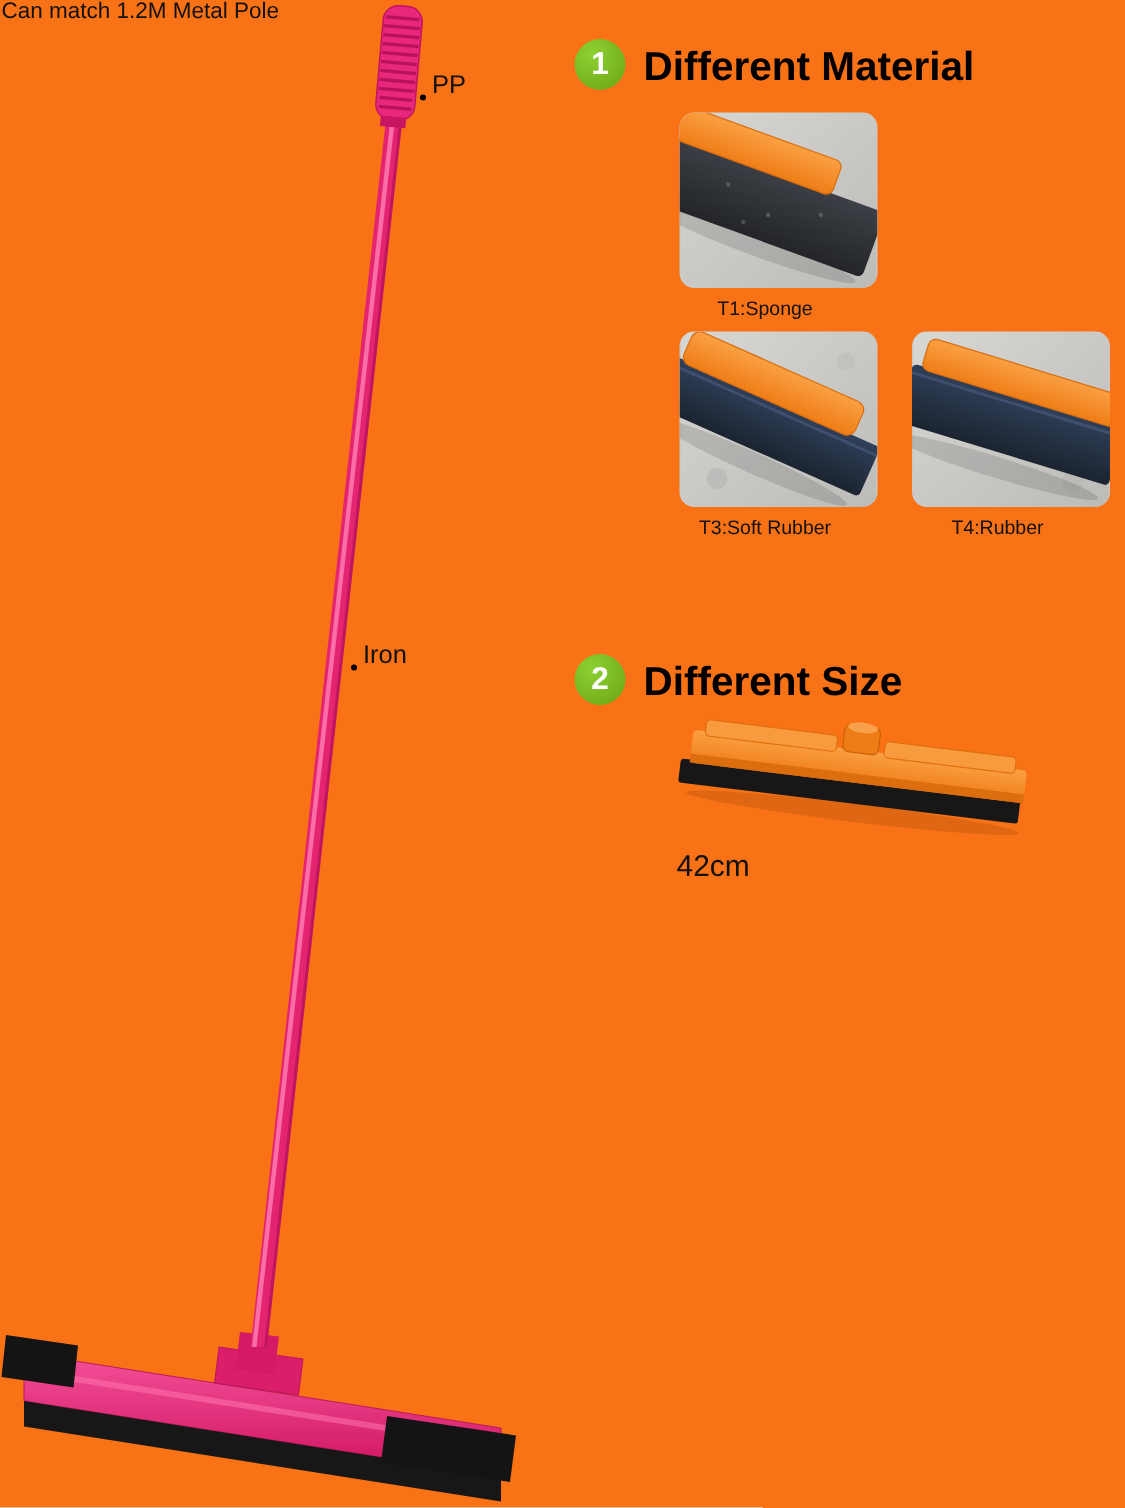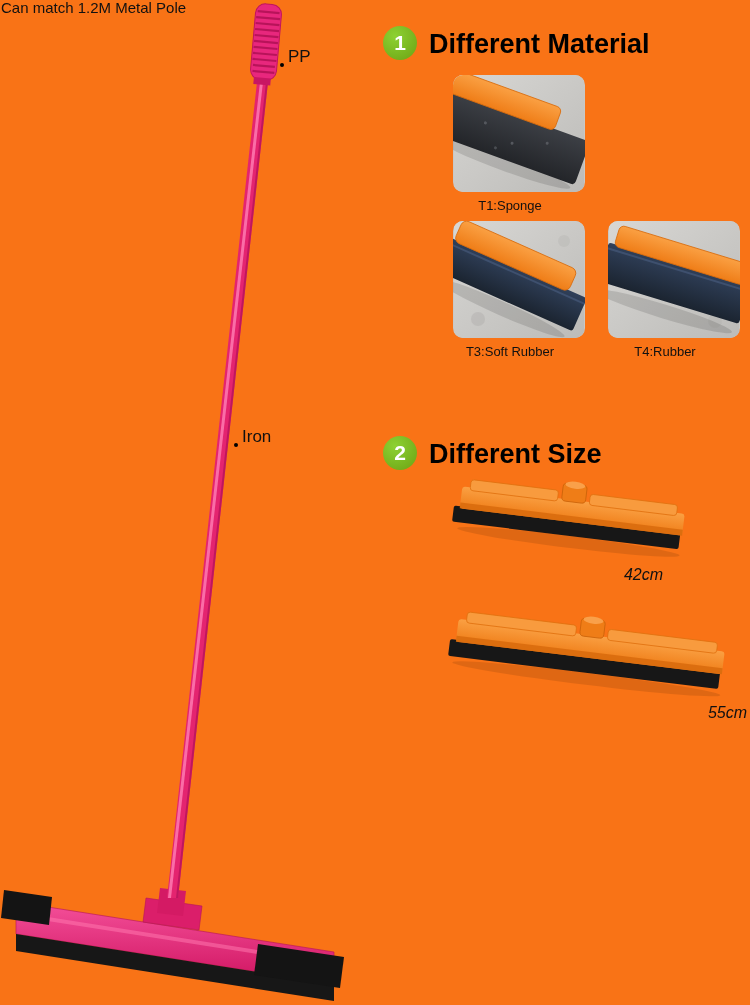--- a/index.html
+++ b/index.html
@@ -31,21 +31,21 @@
   .mfig .photo svg{display:block;}
   .mfig .cap{margin-top:6px;font-size:13px;color:#111;}
   #fig-t1{left:453px;top:75px;}
   #fig-t2{left:608px;top:75px;}
   #fig-t3{left:453px;top:221px;}
   #fig-t4{left:608px;top:221px;}
   
   .sfig{position:absolute;}
   #fig-42{left:451px;top:482px;}
   #fig-55{left:447px;top:616px;}
-  .sfig .cap{font-size:16px;color:#111;text-align:right;margin-top:2px;font-style:italic;}
+  .sfig .cap{font-size:20px;color:#111;text-align:left;margin-top:2px;}
   #fig-42 .cap{width:212px;}
   #fig-55 .cap{width:300px;}
   svg{overflow:visible;}
   .mfig .photo svg{overflow:hidden;}
 </style>
 </head>
 <body>
 
 <div id="canvas">
 
@@ -192,29 +192,14 @@
         <rect x="8" y="34" width="224" height="6" fill="#d96c0d" opacity="0.9"></rect>
         <rect x="16" y="10" width="88" height="11" rx="3" fill="#f89b3e" stroke="#e0700e" stroke-width="0.8"></rect>
         <rect x="136" y="10" width="88" height="11" rx="3" fill="#f89b3e" stroke="#e0700e" stroke-width="0.8"></rect>
         <rect x="108" y="2" width="24" height="18" rx="4" fill="#ef7d17" stroke="#c96208" stroke-width="0.8"></rect>
         <ellipse cx="120" cy="3" rx="10" ry="3.5" fill="#f9a04a"></ellipse>
       </g>
     </svg>
     <div class="cap">42cm</div>
   </div>
 
-  <div class="sfig" id="fig-55">
-    <svg width="285" height="82" viewBox="0 0 285 82">
-      <g transform="rotate(7 142 41)">
-        <ellipse cx="142" cy="63" rx="135" ry="6" fill="#000" opacity="0.1"></ellipse>
-        <rect x="2" y="40" width="272" height="17" rx="2" fill="#171717"></rect>
-        <rect x="8" y="19" width="268" height="23" rx="3" fill="url(#orG)"></rect>
-        <rect x="8" y="36" width="268" height="6" fill="#d96c0d" opacity="0.9"></rect>
-        <rect x="16" y="11" width="110" height="11" rx="3" fill="#f89b3e" stroke="#e0700e" stroke-width="0.8"></rect>
-        <rect x="158" y="11" width="110" height="11" rx="3" fill="#f89b3e" stroke="#e0700e" stroke-width="0.8"></rect>
-        <rect x="130" y="3" width="24" height="18" rx="4" fill="#ef7d17" stroke="#c96208" stroke-width="0.8"></rect>
-        <ellipse cx="142" cy="4" rx="10" ry="3.5" fill="#f9a04a"></ellipse>
-      </g>
-    </svg>
-    <div class="cap">55cm</div>
-  </div>
 
 </div>
 
 </body></html>

